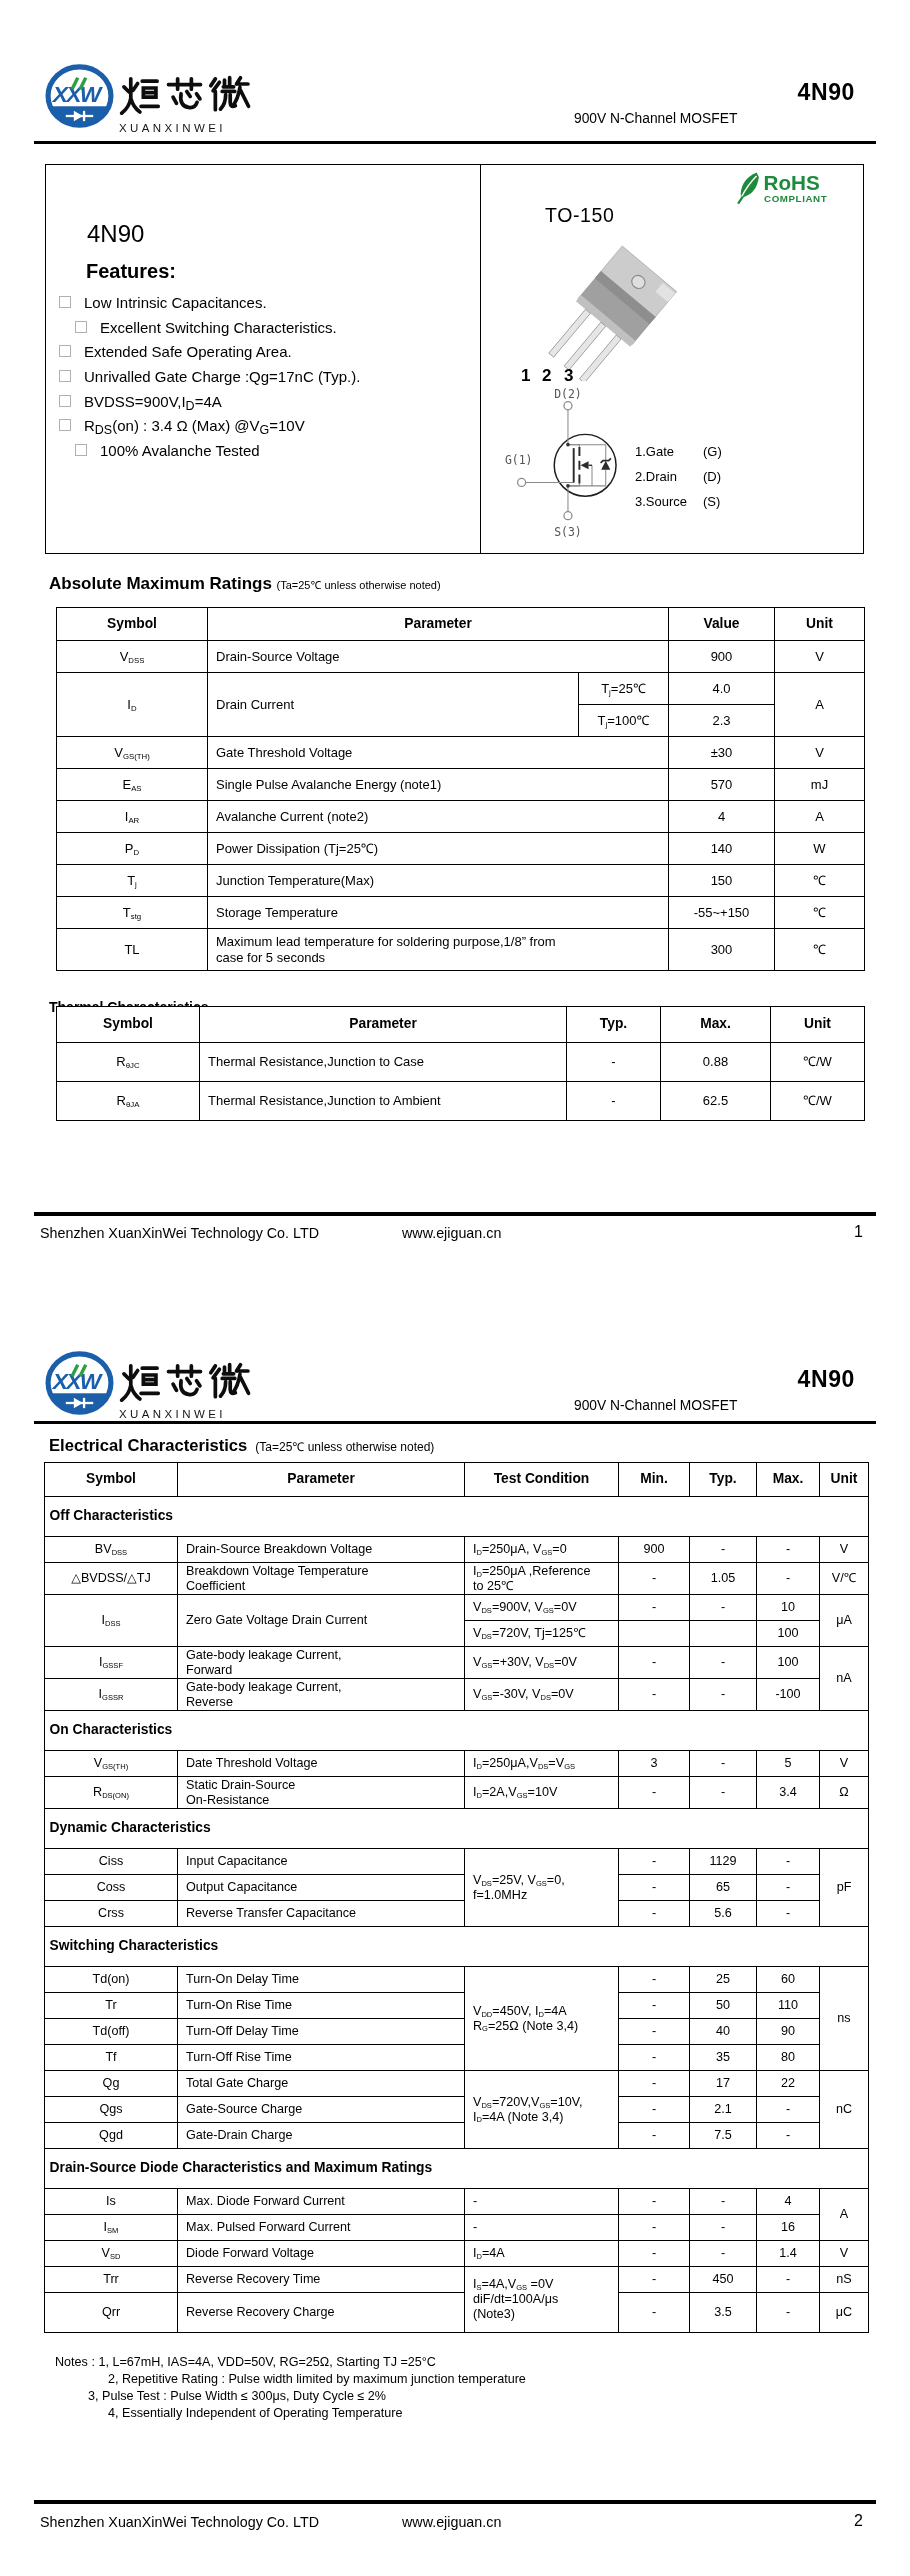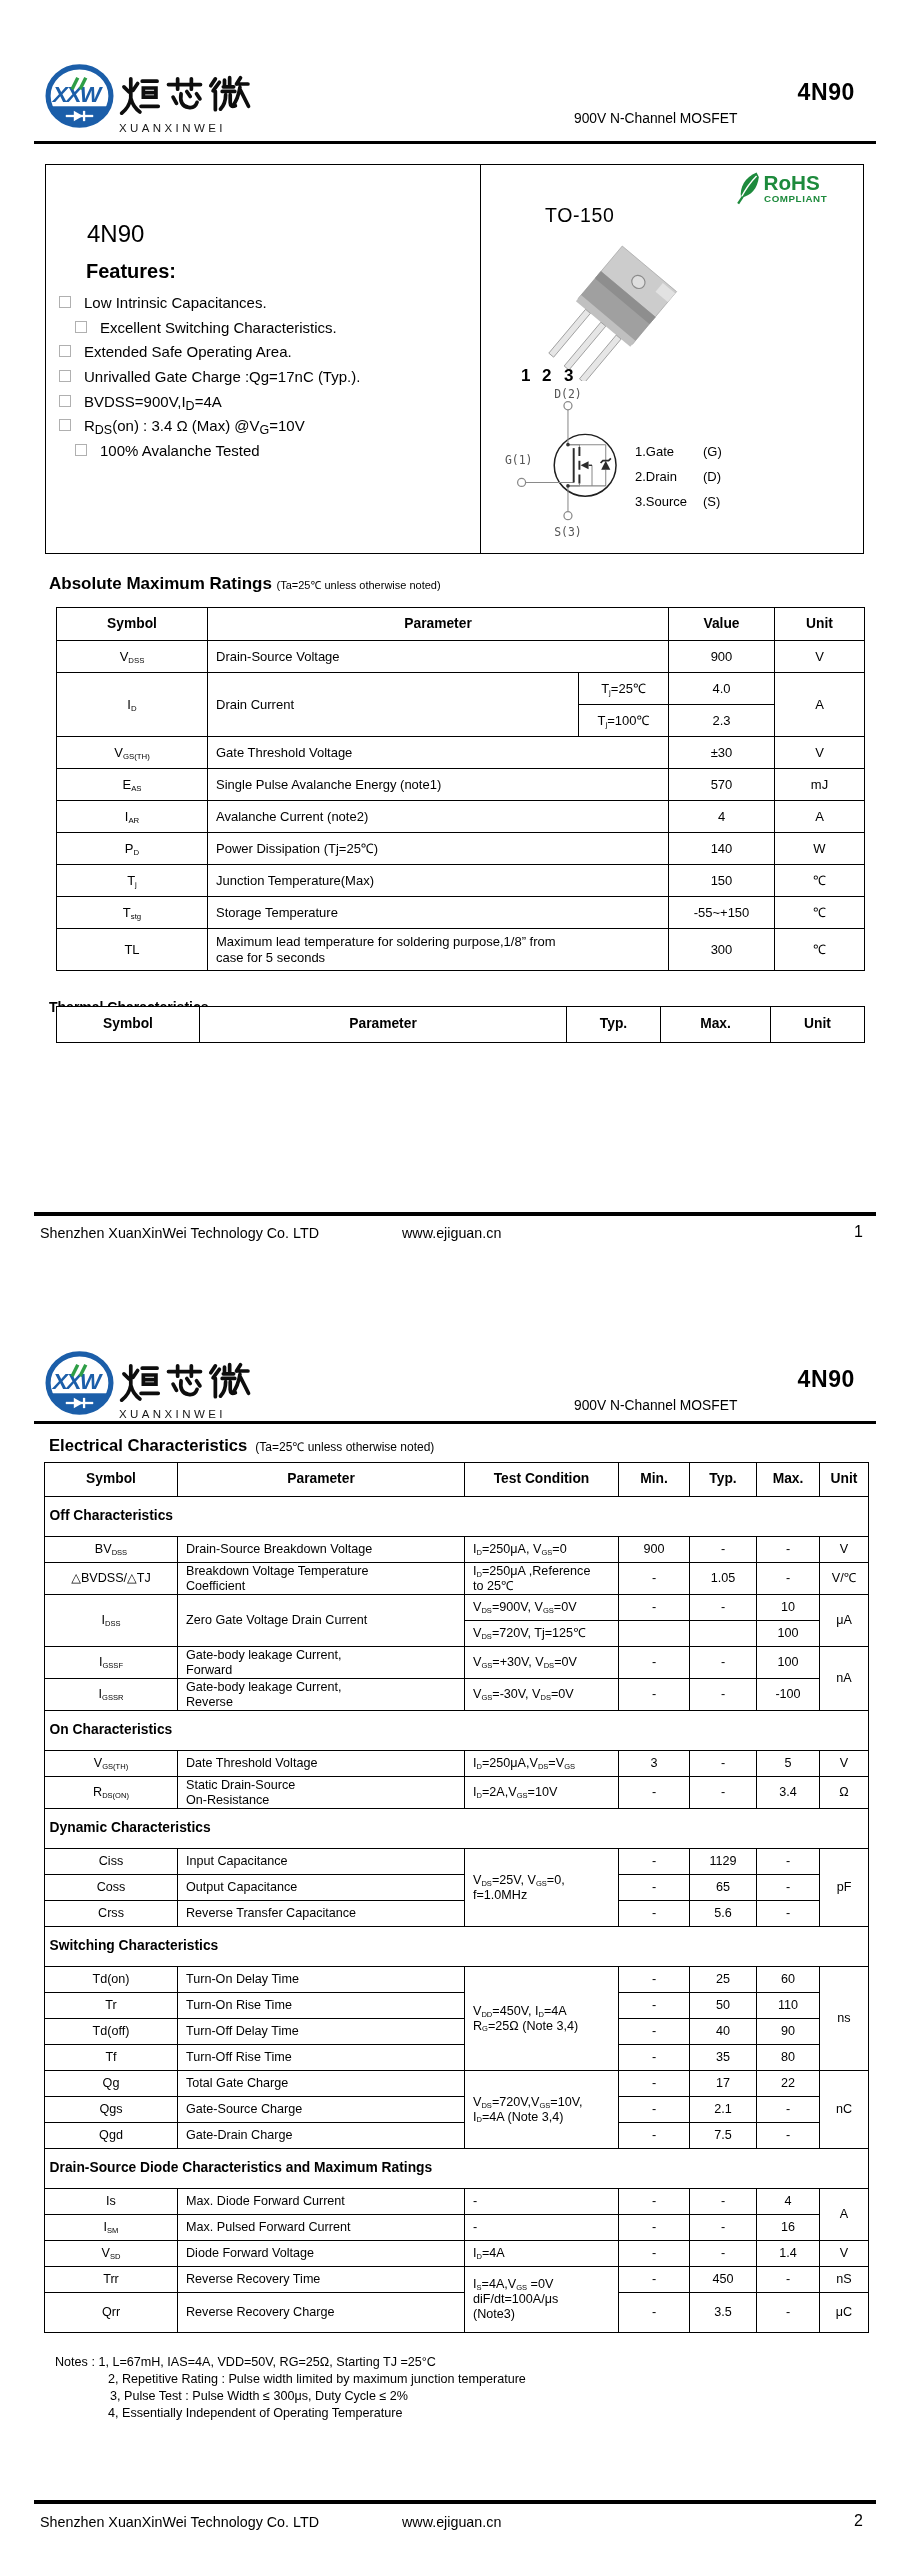--- a/index.html
+++ b/index.html
@@ -274,20 +274,34 @@
         <col style="width:94px">
       </colgroup>
     <tbody>
       <tr class="hd" style="height:36px">
         <td>Symbol</td>
         <td>Parameter</td>
         <td>Typ.</td>
         <td>Max.</td>
         <td>Unit</td>
       </tr>
+      <tr style="height:39px">
+        <td>R<sub>θJC</sub></td>
+        <td class="pl">Thermal Resistance,Junction to Case</td>
+        <td>-</td>
+        <td>0.88</td>
+        <td>℃/W</td>
+      </tr>
+      <tr style="height:39px">
+        <td>R<sub>θJA</sub></td>
+        <td class="pl">Thermal Resistance,Junction to Ambient</td>
+        <td>-</td>
+        <td>62.5</td>
+        <td>℃/W</td>
+      </tr>
     </tbody>
   </table>
 
   <div class="rule" style="top:1212px;height:4px"></div>
   <div class="foot-txt" style="left:40px;top:1225px">Shenzhen XuanXinWei Technology Co. LTD</div>
   <div class="foot-txt" style="left:402px;top:1225px">www.ejiguan.cn</div>
   <div class="foot-page" style="left:854px;top:1223px">1</div>
 </div>
 
 <div class="page" style="top:1288px">
@@ -528,21 +542,21 @@
         <td>3.5</td>
         <td>-</td>
         <td>μC</td>
       </tr>
     </tbody>
   </table>
 
   <div class="ab notes" style="left:55px;top:1066px">
     <div>Notes : 1, L=67mH, IAS=4A, VDD=50V, RG=25Ω, Starting TJ =25°C</div>
     <div style="margin-left:53px">2, Repetitive Rating : Pulse width limited by maximum junction temperature</div>
-    <div style="margin-left:55px">3, Pulse Test : Pulse Width ≤ 300μs, Duty Cycle ≤ 2%</div>
+    <div style="margin-left:33px">3, Pulse Test : Pulse Width ≤ 300μs, Duty Cycle ≤ 2%</div>
     <div style="margin-left:53px">4, Essentially Independent of Operating Temperature</div>
   </div>
 
   <div class="rule" style="top:1212px;height:4px"></div>
   <div class="foot-txt" style="left:40px;top:1226px">Shenzhen XuanXinWei Technology Co. LTD</div>
   <div class="foot-txt" style="left:402px;top:1226px">www.ejiguan.cn</div>
   <div class="foot-page" style="left:854px;top:1224px">2</div>
 </div>
 
 

